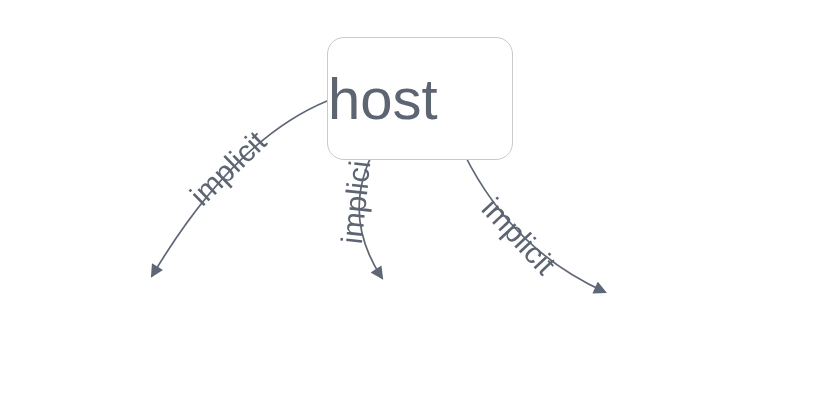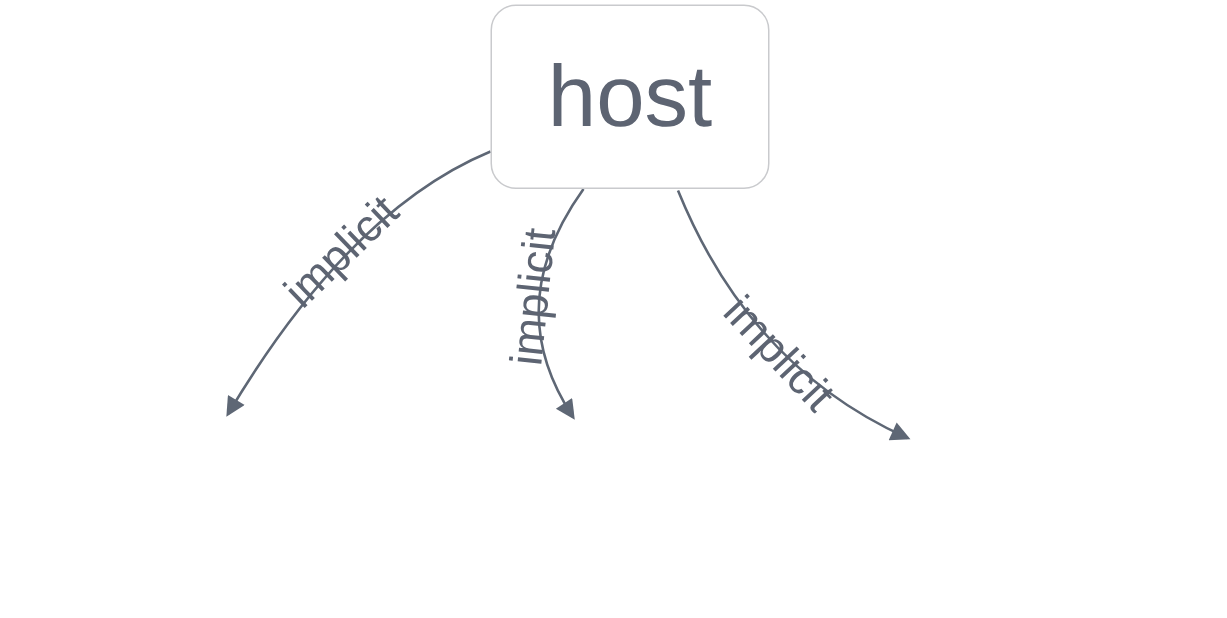--- a/index.html
+++ b/index.html
@@ -15,29 +15,29 @@
     position: absolute;
     inset: 0;
     width: 818px;
     height: 412px;
   }
   .node {
     position: absolute;
     box-sizing: border-box;
     display: flex;
     align-items: center;
-    justify-content: center;
     background: #ffffff;
     border: 1.6px solid #c9cacd;
     border-radius: 17px;
     color: #5d6472;
     font-size: 58px;
     line-height: 1;
     cursor: pointer;
     user-select: none;
+    margin-top: 34px;
   }
   .node-host  { left: 327px; top: 3px;   width: 186px; height: 123px; }
   .node-about { left: 3px;   top: 285px; width: 225px; height: 124px; }
   .node-cart  { left: 333px; top: 287px; width: 174px; height: 121px; }
   .node-shop  { left: 612px; top: 283px; width: 205px; height: 126px; }
   .edge-path {
     fill: none;
     stroke: #5e6775;
     stroke-width: 1.7px;
   }

